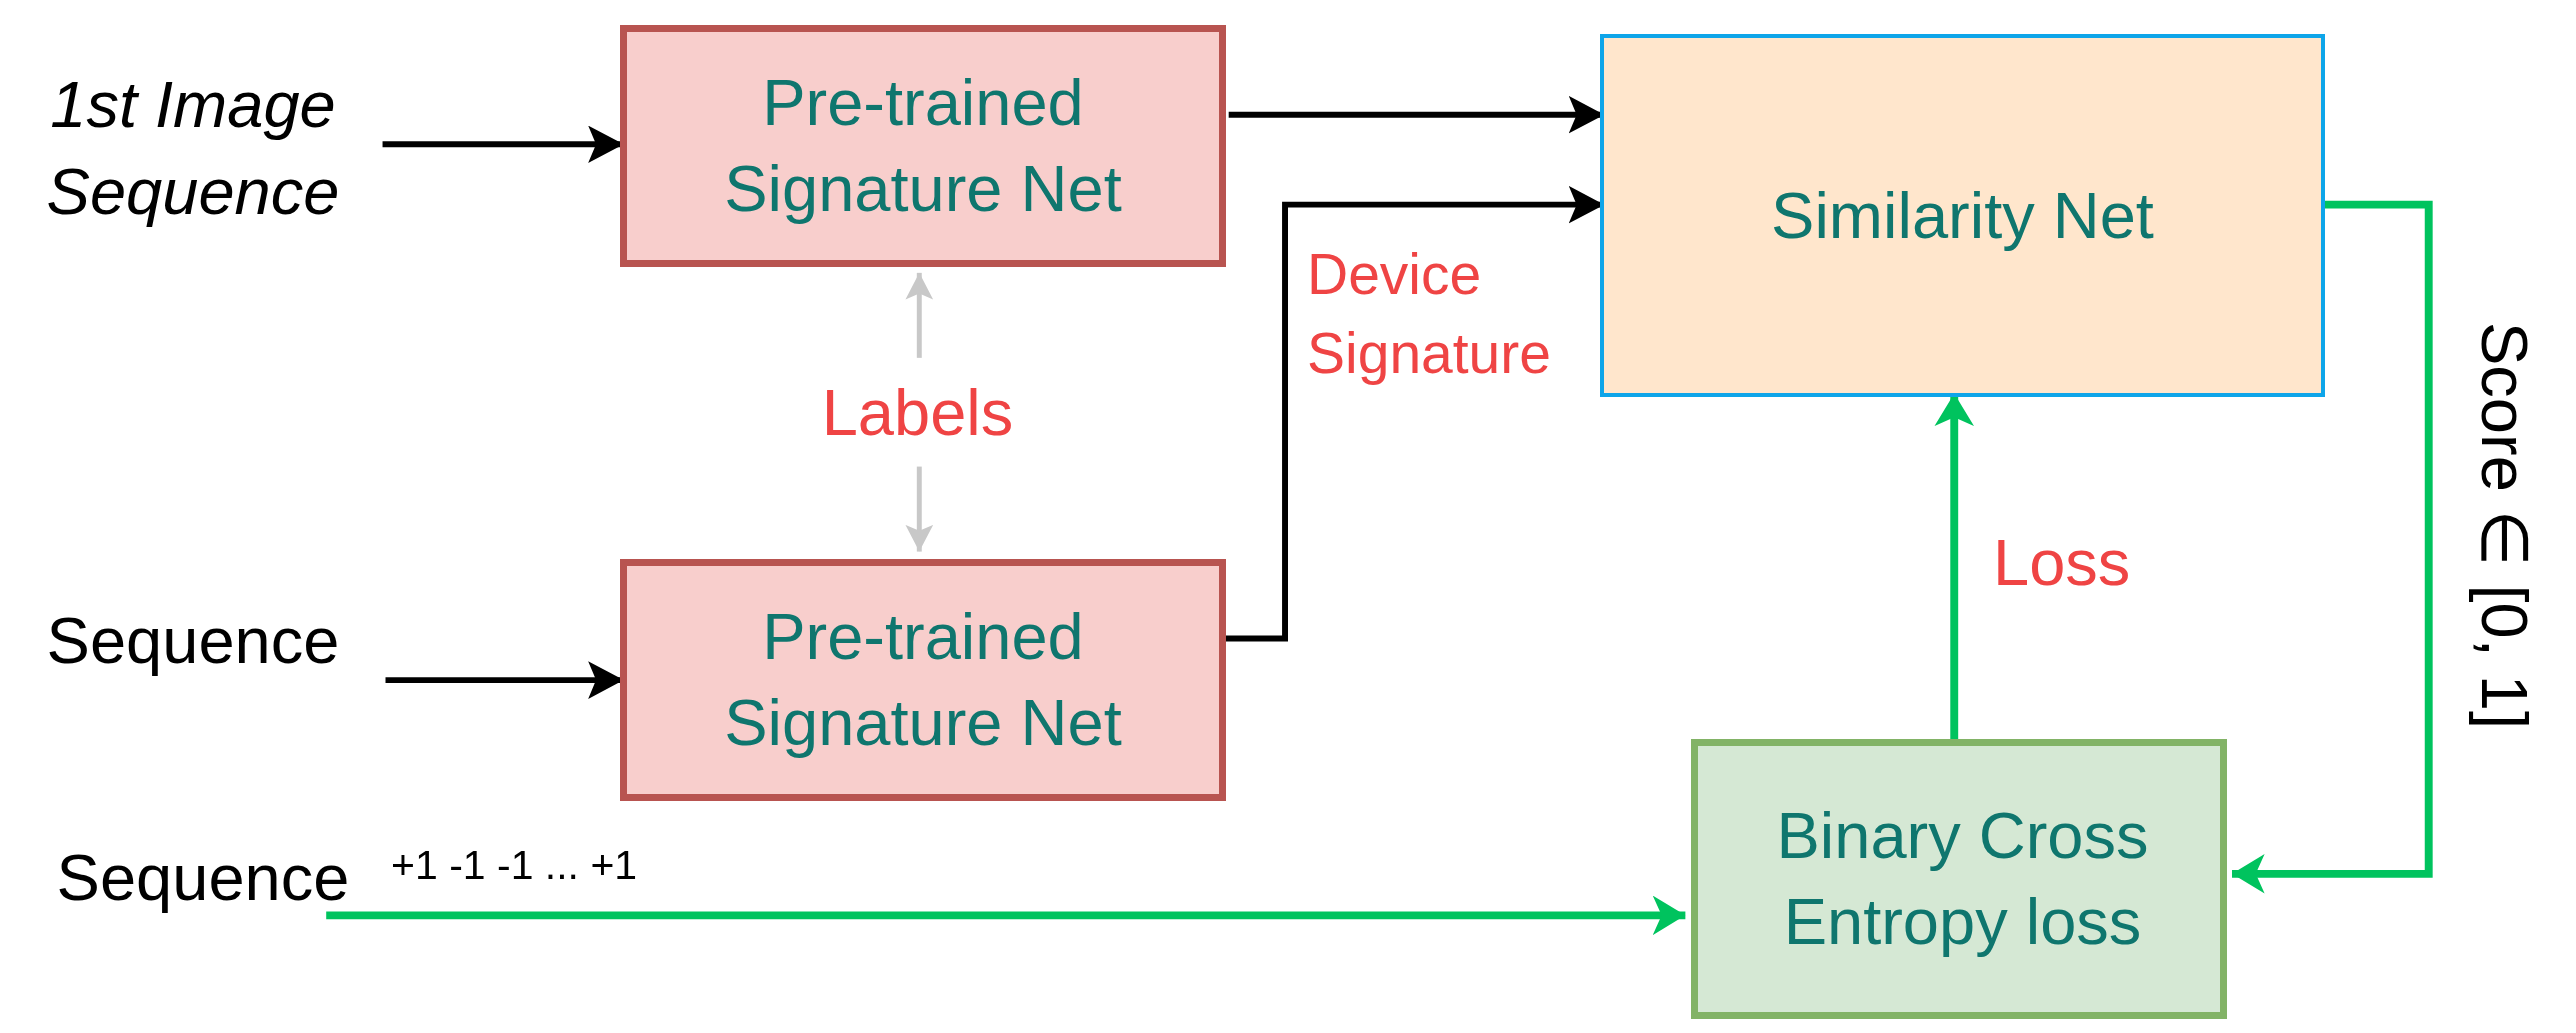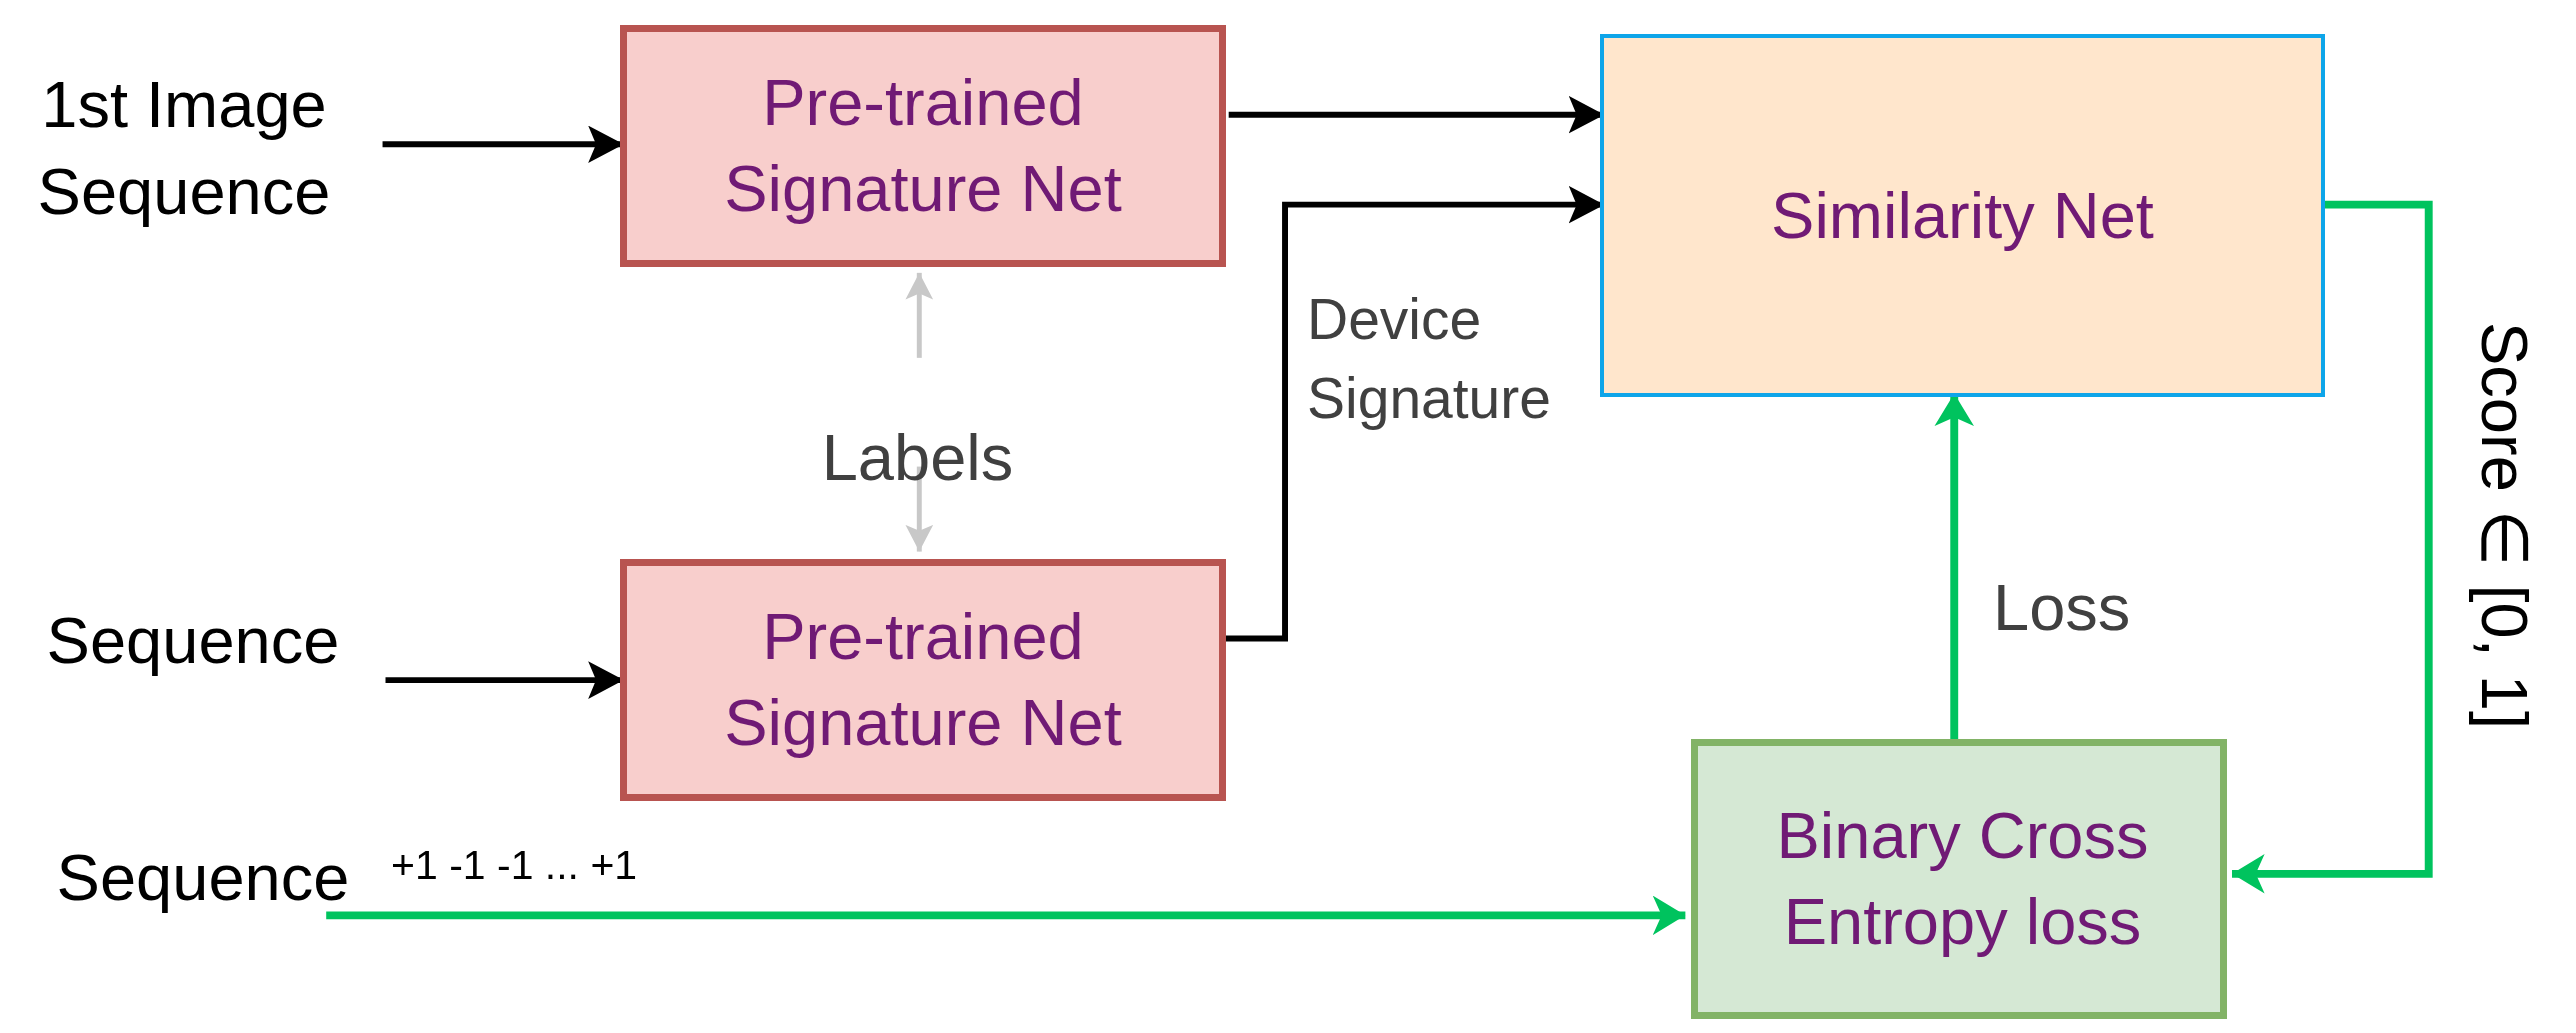--- a/index.html
+++ b/index.html
@@ -12,41 +12,41 @@
     overflow:hidden;
   }
   .wires{position:absolute;left:0;top:0;}
   .node{
     position:absolute;
     box-sizing:border-box;
     display:flex;flex-direction:column;
     align-items:center;justify-content:center;
     text-align:right;
     font-size:65px;line-height:86px;
-    color:#701a75;
+    color:#0f766e;
   }
   .node.sig{
     left:620px;width:606px;height:242px;
     background:#F8CECC;border:7px solid #B85450;
   }
   .node.sim{
     left:1600px;top:34px;width:725px;height:363px;
     background:#FFE6CC;border:4px solid #0ea5e9;
   }
   .node.bce{
     left:1691px;top:739px;width:536px;height:280px;
     background:#D5E8D4;border:7px solid #82B366;padding-left:7px;
   }
   .lbl{
     position:absolute;
     font-size:65px;line-height:87px;
     text-align:center;white-space:nowrap;
   }
   .lbl.small{font-size:41px;line-height:47px;}
-  .gray{color:#404040;margin-top:45px;}
+  .gray{color:#ef4444;}
   .left-align{text-align:left;}
   .score-label{
     position:absolute;left:2463px;top:308px;height:435px;width:83px;
     writing-mode:vertical-rl;text-orientation:mixed;
     font-size:65px;line-height:83px;white-space:nowrap;
     display:flex;align-items:center;justify-content:center;
   }
 </style>
 </head>
 <body>
@@ -97,21 +97,21 @@
 
   <div class="node sim">
     <div>Similarity Net</div>
   </div>
 
   <div class="node bce">
     <div>Binary Cross</div>
     <div>Entropy loss</div>
   </div>
 
-  <div class="lbl" style="left:16px;top:61px;width:336px;">
+  <div class="lbl" style="left:25px;top:61px;width:336px;font-style:italic;">
     <div>1st Image</div>
     <div>Sequence</div>
   </div>
 
   <div class="lbl" style="left:25px;top:597px;width:336px;">
     <div>Sequence</div>
   </div>
 
   <div class="lbl" style="left:35px;top:834px;width:336px;">
     <div>Sequence</div>

